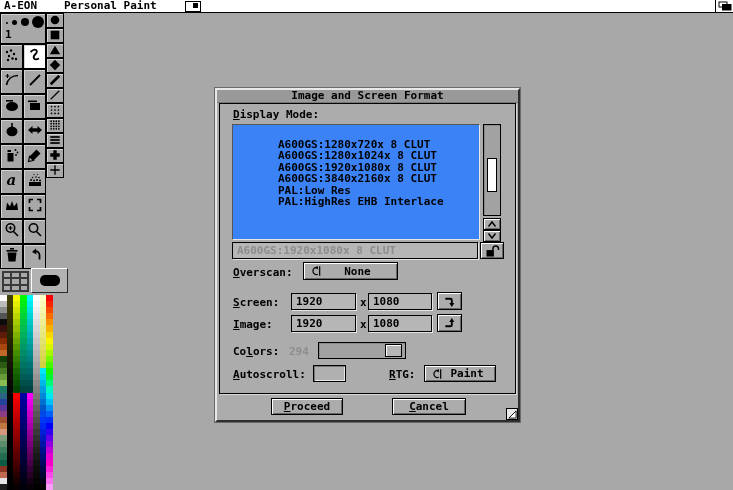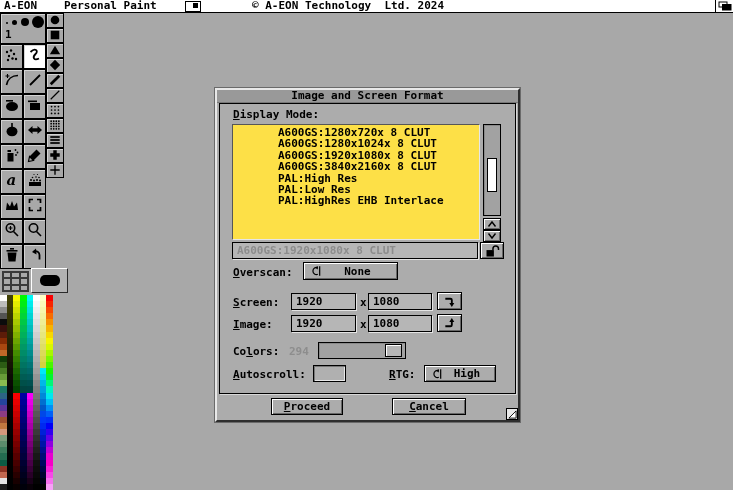--- a/index.html
+++ b/index.html
@@ -39,23 +39,23 @@
   
   #dialog{left:215px;top:88px;width:305px;height:334px;background:#acacac;box-sizing:border-box;
           border:2px solid;border-color:#e8e8e8 #2e2e2e #2e2e2e #e8e8e8;box-shadow:0 0 0 1px #6a6a6a;
           font-size:11px}
   #dialog .abs{position:absolute}
   #dlg-title{left:0;top:0;width:301px;height:12px;background:#999999;text-align:center;
              line-height:12px;border-bottom:1px solid #777}
   #dlg-panel{left:2px;top:13px;width:295px;height:289px;border:1px solid #000;
              box-shadow:1px 1px 0 #d8d8d8}
   .lbl{white-space:pre;line-height:12px}
-  #mode-list{left:15px;top:34px;width:248px;height:116px;box-sizing:border-box;background:#fde047;
+  #mode-list{left:15px;top:34px;width:248px;height:116px;box-sizing:border-box;background:#3b82f6;
              border:1px solid;border-color:#565656 #e6e6e6 #e6e6e6 #565656;overflow:hidden;
-             padding-top:2px;margin:0;list-style:none}
+             padding-top:14px;margin:0;list-style:none}
   #mode-list li{height:11.4px;line-height:11.4px;padding-left:5px;white-space:pre}
   #scroll-track{left:266px;top:34px;width:18px;height:92px;box-sizing:border-box;background:#a2a2a2;
                 border:1px solid #000;box-shadow:inset 1px 1px 0 #8a8a8a}
   #scroll-thumb{left:3px;top:33px;width:10px;height:34px;background:#fff;border:1px solid #000;box-sizing:border-box}
   .sbtn{box-sizing:border-box;background:#acacac;border:1px solid #000;
         box-shadow:inset 1px 1px 0 #fff, inset -1px -1px 0 #666;
         display:flex;align-items:center;justify-content:center}
   .field{box-sizing:border-box;background:#b6b6b6;border:1px solid #000;box-shadow:1px 1px 0 #e4e4e4;
          font-family:"DejaVu Sans Mono",monospace;font-weight:bold;font-size:11px;color:#000;
          padding:0 0 0 4px;line-height:15px}
@@ -79,21 +79,20 @@
 </style>
 </head>
 <body>
 
 <div id="screen">
 
   <div class="abs" id="titlebar">
     <span style="left:4px">A-EON</span>
     <span style="left:64px">Personal Paint</span>
     <span class="abs" id="win-icon"><i></i></span>
-    <span style="left:252px">© A-EON Technology  Ltd. 2024</span>
     <span class="abs" id="depth-gadget">
       <svg width="14" height="10" viewBox="0 0 14 10">
           <rect x="1" y="1" width="8" height="5" fill="#fff" stroke="#000"></rect>
           <rect x="4.5" y="3.5" width="8.5" height="5.5" fill="#000" stroke="#000"></rect>
         </svg>
     </span>
   </div>
 
   <div class="abs tcell" id="brush-cell">
     <span class="dot" style="left:5px;top:8px;width:2px;height:2px"></span>
@@ -619,21 +618,20 @@
     <div class="abs" id="dlg-panel"></div>
 
     <span class="abs lbl" style="left:16px;top:19px"><u>D</u>isplay Mode:</span>
 
     <ul class="abs" id="mode-list">
 
     <li>A600GS:1280x720x 8 CLUT</li>
         <li>A600GS:1280x1024x 8 CLUT</li>
         <li>A600GS:1920x1080x 8 CLUT</li>
         <li>A600GS:3840x2160x 8 CLUT</li>
-        <li>PAL:High Res</li>
         <li>PAL:Low Res</li>
         <li>PAL:HighRes EHB Interlace</li>
       </ul>
 
     <div class="abs" id="scroll-track">
       <div class="abs" id="scroll-thumb"></div>
     </div>
     <div class="abs sbtn" style="left:266px;top:128px;width:18px;height:12px">
       <svg width="10" height="8" viewBox="0 0 10 8">
           <path d="M1.5 6.5 L5 2 L8.5 6.5" fill="none" stroke="#000" stroke-width="1.4"></path>
@@ -694,21 +692,21 @@
     <span class="abs lbl" style="left:16px;top:279px"><u>A</u>utoscroll:</span>
     <div class="abs" id="checkbox"></div>
 
     <span class="abs lbl" style="left:172px;top:279px"><u>R</u>TG:</span>
     <div class="abs btn cycle" style="left:207px;top:275px;width:72px;height:17px">
       <svg width="13" height="12" viewBox="0 0 14 12">
           <path d="M9.5 2.5 A3.8 3.8 0 1 0 9.5 9.5" fill="none" stroke="#000" stroke-width="1.3"></path>
           <path d="M9.5 0.5 v4 l-3 -2 z" fill="#000"></path>
           <path d="M11.5 1 v10" stroke="#000" stroke-width="1.3"></path>
         </svg>
-      <span class="cyc-lbl">High</span>
+      <span class="cyc-lbl">Paint</span>
     </div>
 
     <div class="abs btn" style="left:54px;top:308px;width:72px;height:17px"><u>P</u>roceed</div>
     <div class="abs btn" style="left:175px;top:308px;width:74px;height:17px"><u>C</u>ancel</div>
 
     <div class="abs" id="resize-gadget">
       <svg width="9" height="9" viewBox="0 0 10 10">
           <path d="M9 1 V9 H1 z" fill="#fff" stroke="#000" stroke-width="1"></path>
         </svg>
     </div>

